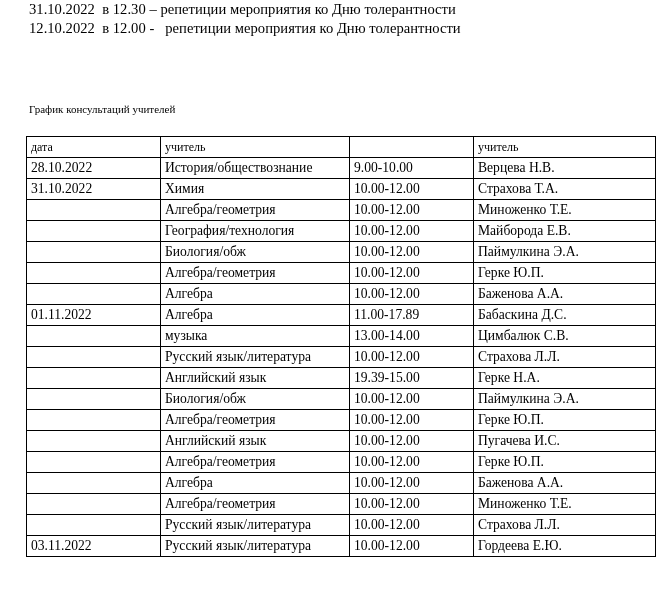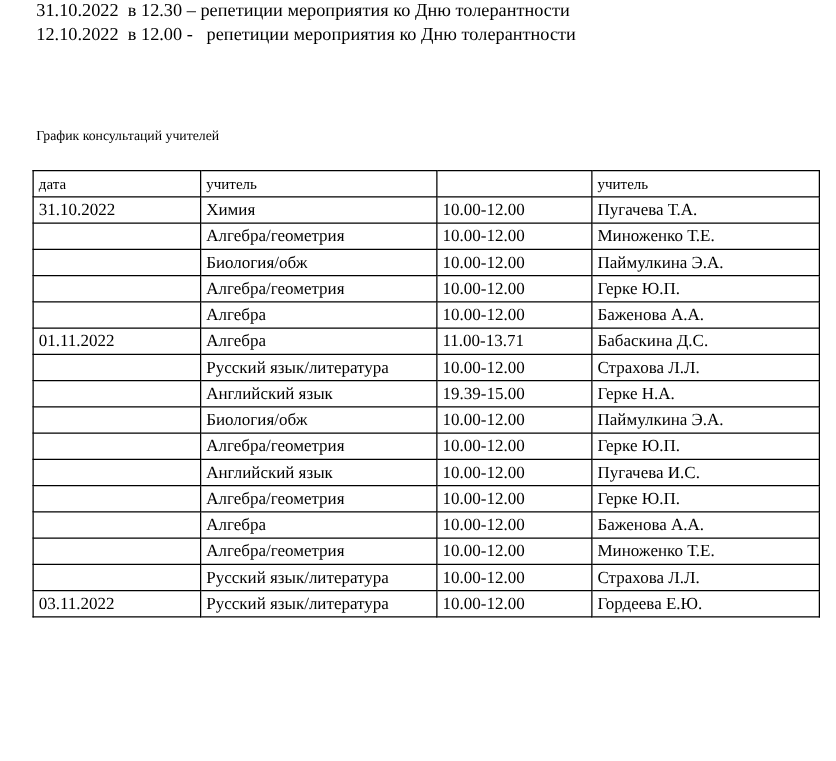--- a/index.html
+++ b/index.html
@@ -93,30 +93,42 @@
         <col class="c-teach">
       </colgroup>
       <tbody id="table-body">
       <tr class="header-row">
             <td>дата</td>
             <td>учитель</td>
             <td class="empty-cell"></td>
             <td>учитель</td>
           </tr>
           <tr>
+            <td>28.10.2022</td>
+            <td>История/обществознание</td>
+            <td>9.00-10.00</td>
+            <td>Верцева Н.В.</td>
+          </tr>
+          <tr>
             <td>31.10.2022</td>
             <td>Химия</td>
             <td>10.00-12.00</td>
-            <td>Пугачева Т.А.</td>
+            <td>Страхова Т.А.</td>
           </tr>
           <tr>
             <td class="empty-cell"></td>
             <td>Алгебра/геометрия</td>
             <td>10.00-12.00</td>
             <td>Миноженко Т.Е.</td>
+          </tr>
+          <tr>
+            <td class="empty-cell"></td>
+            <td>География/технология</td>
+            <td>10.00-12.00</td>
+            <td>Майборода Е.В.</td>
           </tr>
           <tr>
             <td class="empty-cell"></td>
             <td>Биология/обж</td>
             <td>10.00-12.00</td>
             <td>Паймулкина Э.А.</td>
           </tr>
           <tr>
             <td class="empty-cell"></td>
             <td>Алгебра/геометрия</td>
@@ -125,22 +137,28 @@
           </tr>
           <tr>
             <td class="empty-cell"></td>
             <td>Алгебра</td>
             <td>10.00-12.00</td>
             <td>Баженова А.А.</td>
           </tr>
           <tr>
             <td>01.11.2022</td>
             <td>Алгебра</td>
-            <td>11.00-13.71</td>
+            <td>11.00-17.89</td>
             <td>Бабаскина Д.С.</td>
+          </tr>
+          <tr>
+            <td class="empty-cell"></td>
+            <td>музыка</td>
+            <td>13.00-14.00</td>
+            <td>Цимбалюк С.В.</td>
           </tr>
           <tr>
             <td class="empty-cell"></td>
             <td>Русский язык/литература</td>
             <td>10.00-12.00</td>
             <td>Страхова Л.Л.</td>
           </tr>
           <tr>
             <td class="empty-cell"></td>
             <td>Английский язык</td>

